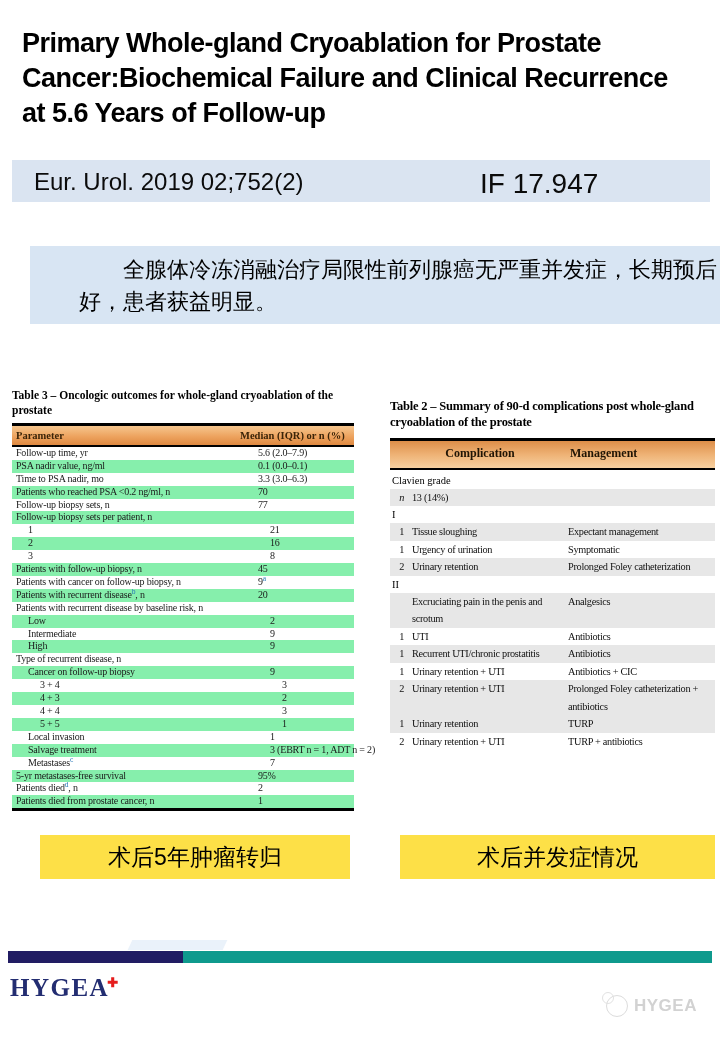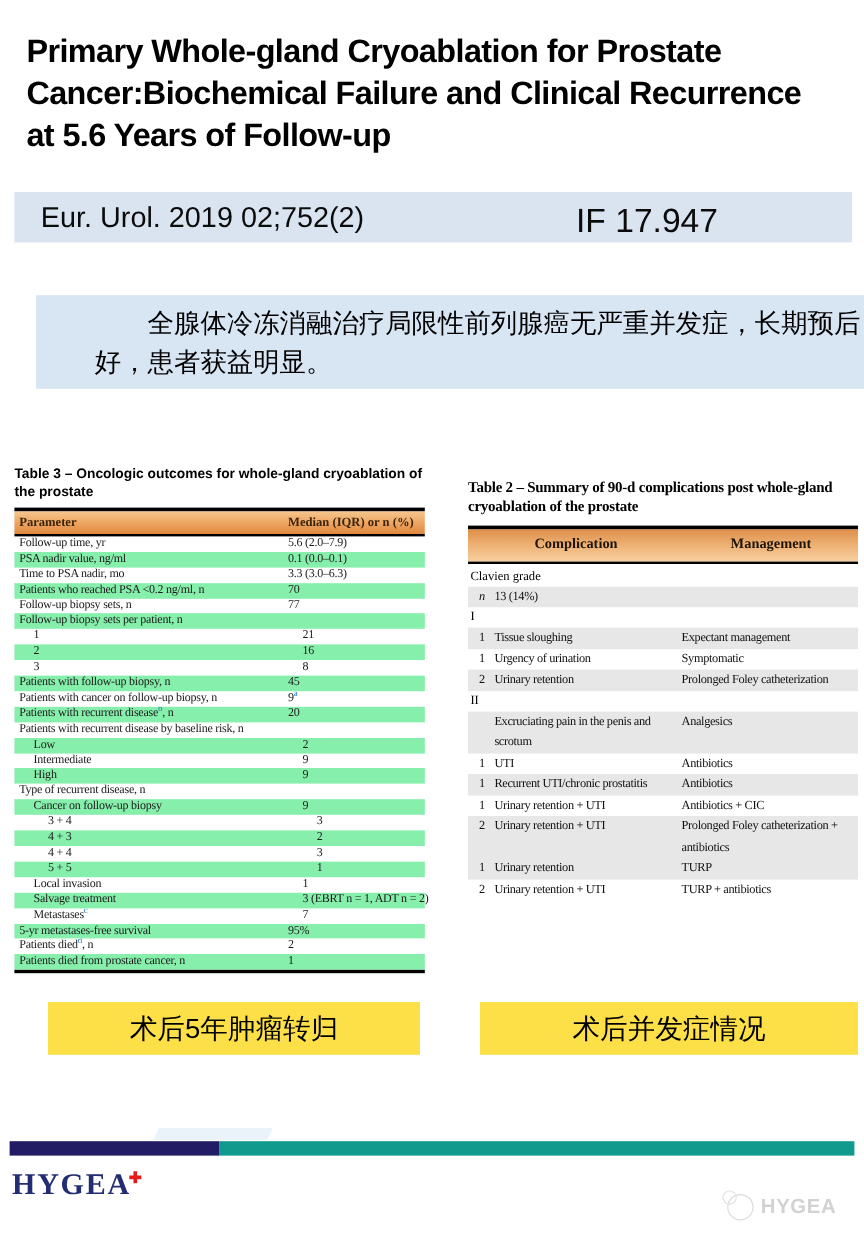--- a/index.html
+++ b/index.html
@@ -19,47 +19,47 @@
   #cite-if{position:absolute;left:468px;top:8px;font-size:28px;color:#0b0b0b;}
 
   
   #summary-box{position:absolute;left:30px;top:246px;width:672px;height:78px;background:#d8e5f3;padding-left:37px;}
   #summary-text{margin:8px 12px;font-size:22px;line-height:1.45;text-indent:2em;color:#000;}
 
   sup.fn{color:#2878b8;font-size:7.5px;vertical-align:super;line-height:0;}
 
   
   #table3{position:absolute;left:12px;top:388px;width:342px;font-family:"Liberation Serif", serif;}
-  .t3-title{font-family:Liberation Sans, sans-serif;font-weight:bold;font-size:11.5px;line-height:1.3;
+  .t3-title{font-family:Liberation Serif, serif;font-weight:bold;font-size:11.5px;line-height:1.3;
     margin-bottom:5px;color:#000;}
   .t3-header{display:flex;align-items:center;
     background:linear-gradient(180deg,#f6c68e 0%,#eda35f 55%,#df8941 100%);
     border-top:3px solid #000;border-bottom:2.5px solid #000;
     font-weight:bold;font-size:10.5px;color:#3b2408;padding:4px 0 4px 4px;}
   .t3-header .h-param{width:224px;}
   .t3-header .h-value{flex:1;}
   .t3-body{border-bottom:3px solid #000;}
   .t3-row{display:flex;min-height:12.9px;line-height:12.9px;font-size:10px;
-    letter-spacing:-0.2px;color:#1a1a1a;}
+    letter-spacing:-0.2px;color:#1a1a1a;gap:18px;}
   .t3-row.shade{background:#86efac;}
   .t3-param{width:224px;padding-left:4px;white-space:nowrap;overflow:hidden;flex:none;}
   .t3-param.ind1{padding-left:16px;}
   .t3-param.ind2{padding-left:28px;}
   .t3-value{flex:1;white-space:nowrap;}
 
   
   #table2{position:absolute;left:390px;top:398px;width:325px;font-family:"Liberation Serif", serif;}
   .t2-title{font-weight:bold;font-size:12.5px;line-height:1.3;letter-spacing:-0.2px;
     margin-bottom:7px;color:#000;}
   .t2-header{position:relative;height:27px;
     background:linear-gradient(180deg,#dd8e49 0%,#eeb275 50%,#f7d0a0 100%);
     border-top:3px solid #000;border-bottom:2.5px solid #000;
     font-weight:bold;font-size:12px;color:#201505;}
   .t2-header .h-comp{position:absolute;left:0;width:180px;top:5px;text-align:center;}
-  .t2-header .h-mgmt{position:absolute;left:180px;right:0;top:5px;text-align:center;}
+  .t2-header .h-mgmt{position:absolute;left:180px;right:0;top:5px;}
   .t2-body{padding-top:2px;}
   .t2-row{display:flex;font-size:10.3px;letter-spacing:-0.3px;line-height:17.5px;color:#111;}
   .t2-row.shade{background:#e7e7e7;}
   .t2-n{width:14px;text-align:right;flex:none;}
   .t2-c{width:152px;padding-left:8px;flex:none;}
   .t2-m{flex:1;padding-left:4px;}
   .t2-group{font-size:10.5px;line-height:17px;padding-left:2px;}
 
   
   .caption-box{position:absolute;top:835px;height:44px;background:#fde047;

